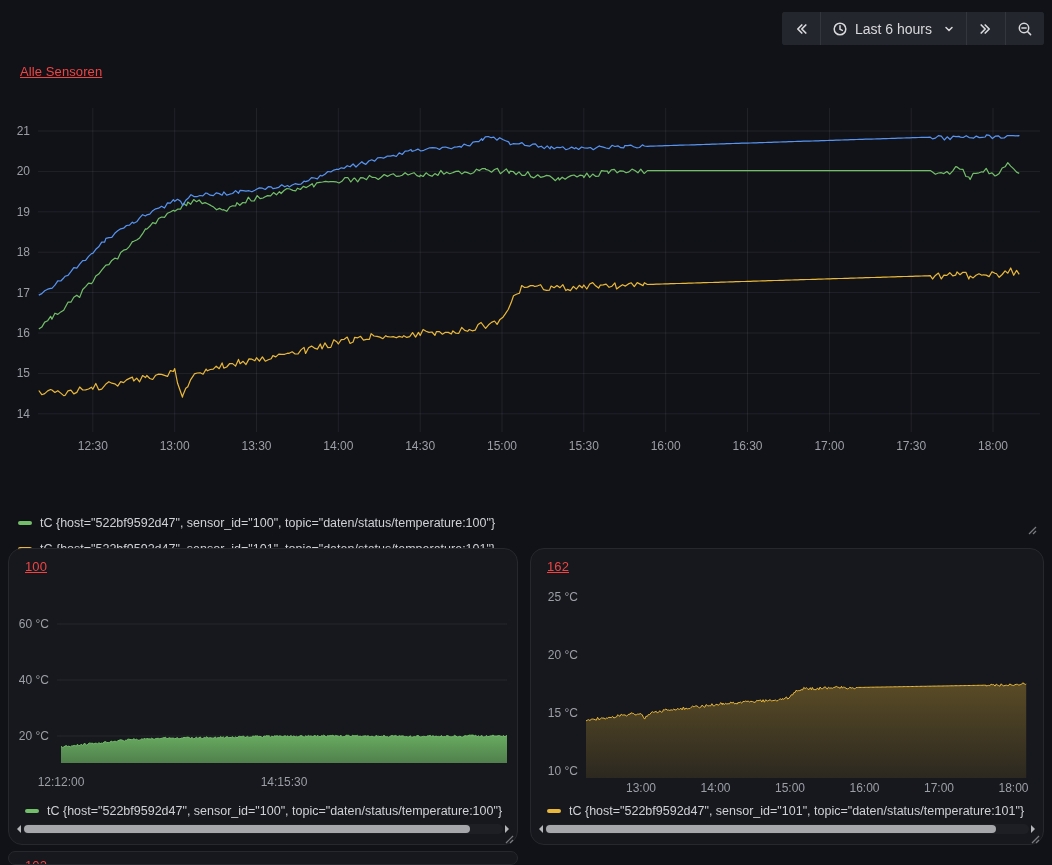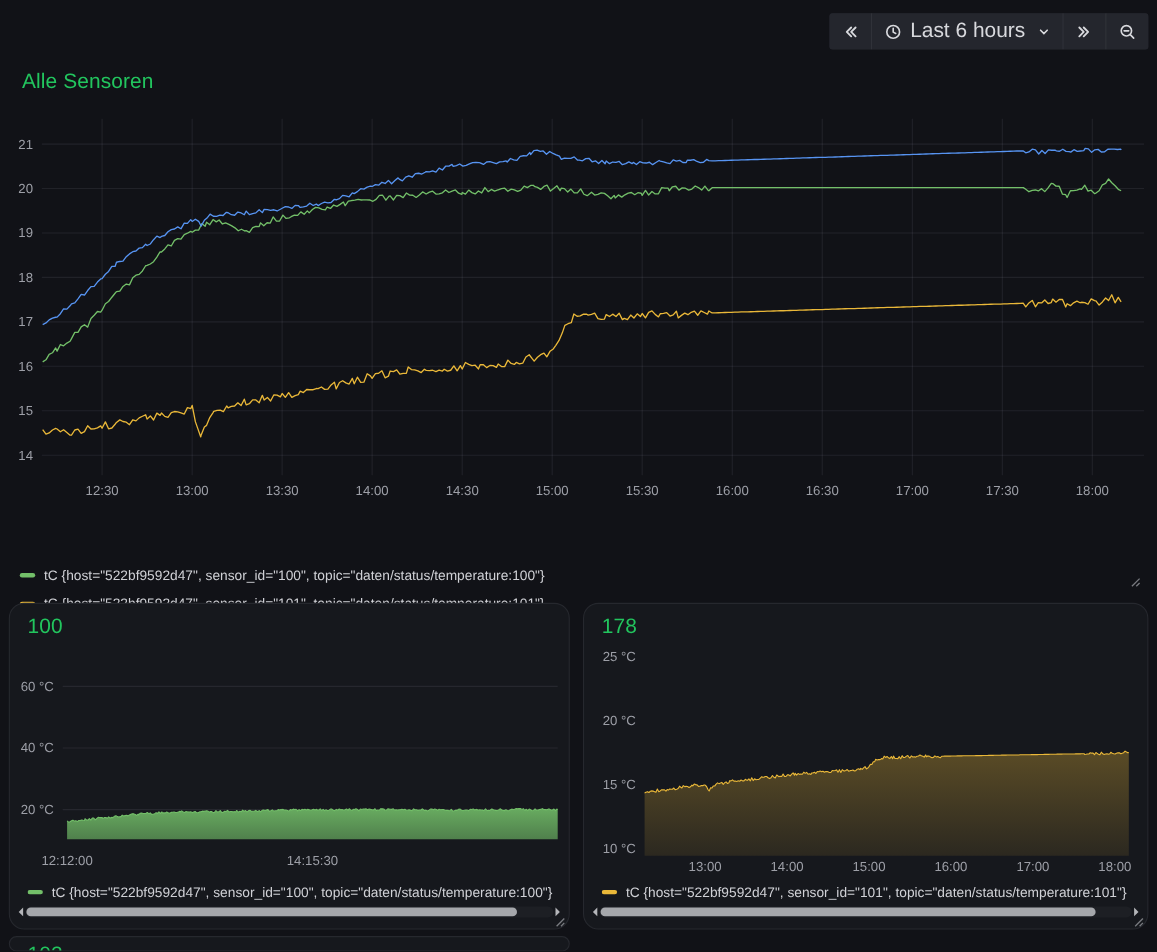--- a/index.html
+++ b/index.html
@@ -2,25 +2,25 @@
 <html><head>
 <meta charset="utf-8">
 <style>
   * { margin:0; padding:0; box-sizing:border-box; }
   html,body { width:1052px; height:865px; overflow:hidden; }
   body { background:#111217; font-family:"Liberation Sans", sans-serif; position:relative; color:#d8d9da; }
   .toolbar { position:absolute; top:12px; right:8px; display:flex; gap:9px; }
   .btn-group { display:flex; background:#24262d; border-radius:3px; overflow:hidden; }
   .tbtn { display:flex; align-items:center; gap:7px; height:33px; padding:0 11px; background:#24262d;
           border:none; border-right:1px solid #34363d; color:#d8d9dd; font-family:"Liberation Sans",sans-serif;
-          font-size:19px; font-weight:500; cursor:pointer; }
+          font-size:14px; font-weight:500; cursor:pointer; }
   .tbtn:last-child { border-right:none; }
   .tbtn svg { display:block; }
   .panel { position:absolute; background:#16181d; border:1px solid #26282e; border-radius:14px; }
-  .panel-title { font-size:19px; font-weight:500; color:#22c55e; letter-spacing:.1px; }
+  .panel-title { font-size:13px; font-weight:500; color:#ef4444; letter-spacing:.1px;text-decoration:underline; }
   .main-region { position:absolute; left:0; top:52px; width:1052px; height:488px; }
   .main-region .panel-title { position:absolute; left:20px; top:12px; }
   .chart-svg { position:absolute; display:block; }
   .legend { position:absolute; left:18px; top:458px; }
   .legend-row { display:flex; align-items:center; height:26px; gap:8px; cursor:pointer; }
   .swatch { width:14px; height:4px; border-radius:2px; flex:0 0 auto; }
   .legend-label { font-size:12.5px; color:#d0d1d6; white-space:nowrap; }
   .small-legend { position:absolute; left:16px; top:252px; right:4px; overflow:hidden; }
   .small-legend .legend-row { height:20px; }
   .resize-handle { position:absolute; cursor:nwse-resize; }
@@ -184,21 +184,21 @@
   </div>
   <span class="resize-handle" style="left:494px; top:282px;">
     <svg width="12" height="12" viewBox="0 0 12 12" stroke="#797b80" stroke-width="1.2">
         <path d="M10 3 3 10"></path>
         <path d="M10 7 7 10"></path>
       </svg>
   </span>
 </div>
 
 <div class="panel" style="left:530px; top:548px; width:514px; height:297px;">
-  <div class="panel-title" style="position:absolute; left:16px; top:10px;">178</div>
+  <div class="panel-title" style="position:absolute; left:16px; top:10px;">162</div>
   <svg class="chart-svg" style="left:0; top:40px;" width="512" height="212">
       <text x="47" y="186.0" fill="#9d9fa7" font-size="12" text-anchor="end">10 °C</text>
       <text x="47" y="128.0" fill="#9d9fa7" font-size="12" text-anchor="end">15 °C</text>
       <text x="47" y="70.0" fill="#9d9fa7" font-size="12" text-anchor="end">20 °C</text>
       <text x="47" y="12.0" fill="#9d9fa7" font-size="12" text-anchor="end">25 °C</text>
       <text x="110.0" y="203" fill="#9d9fa7" font-size="12" text-anchor="middle">13:00</text>
       <text x="184.5" y="203" fill="#9d9fa7" font-size="12" text-anchor="middle">14:00</text>
       <text x="259.0" y="203" fill="#9d9fa7" font-size="12" text-anchor="middle">15:00</text>
       <text x="333.5" y="203" fill="#9d9fa7" font-size="12" text-anchor="middle">16:00</text>
       <text x="408.0" y="203" fill="#9d9fa7" font-size="12" text-anchor="middle">17:00</text>

